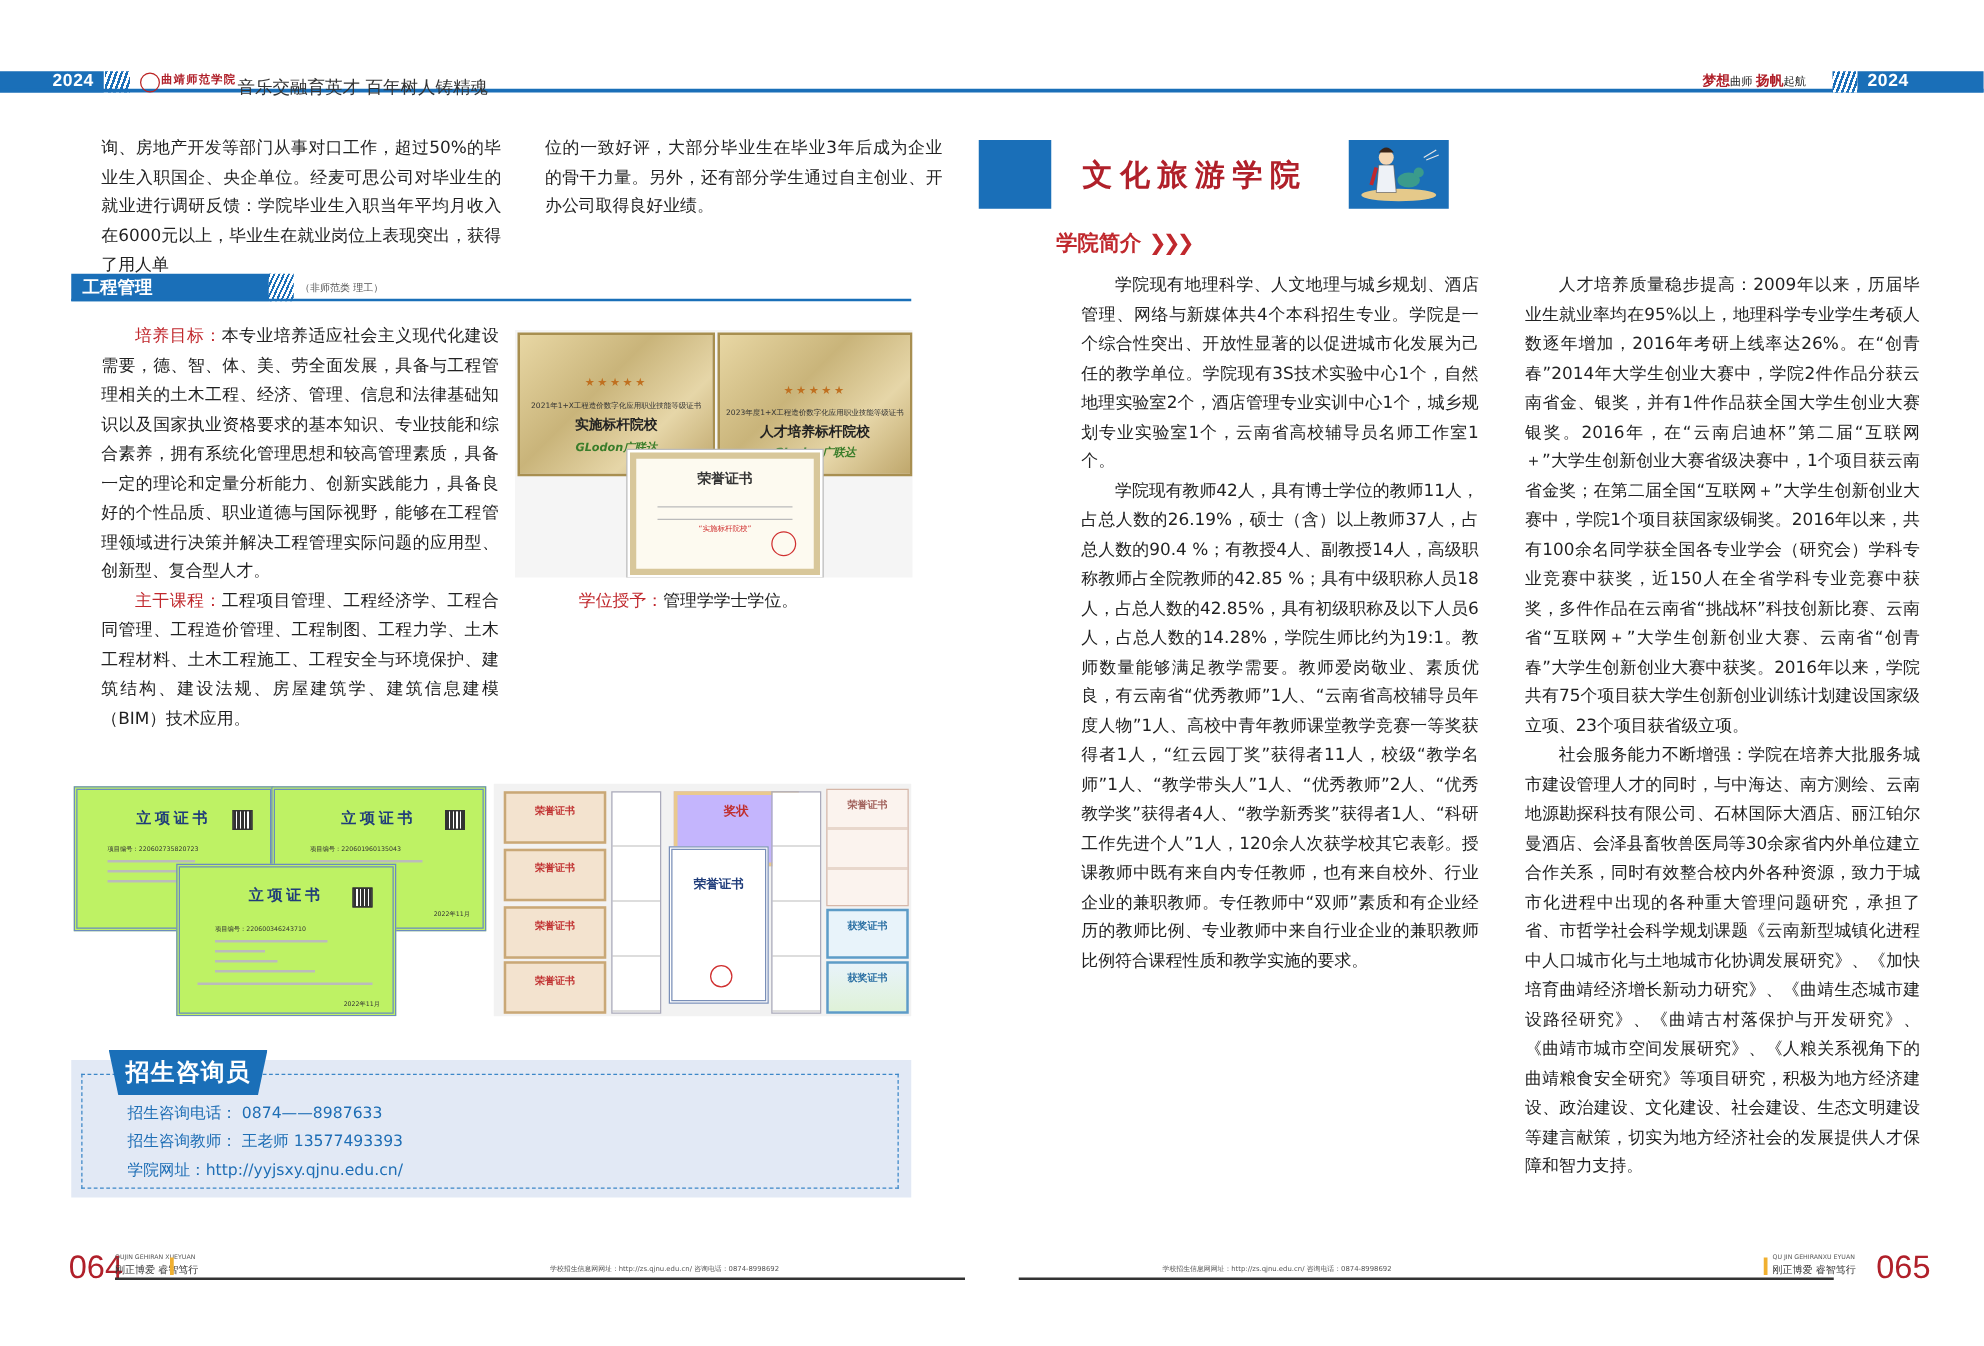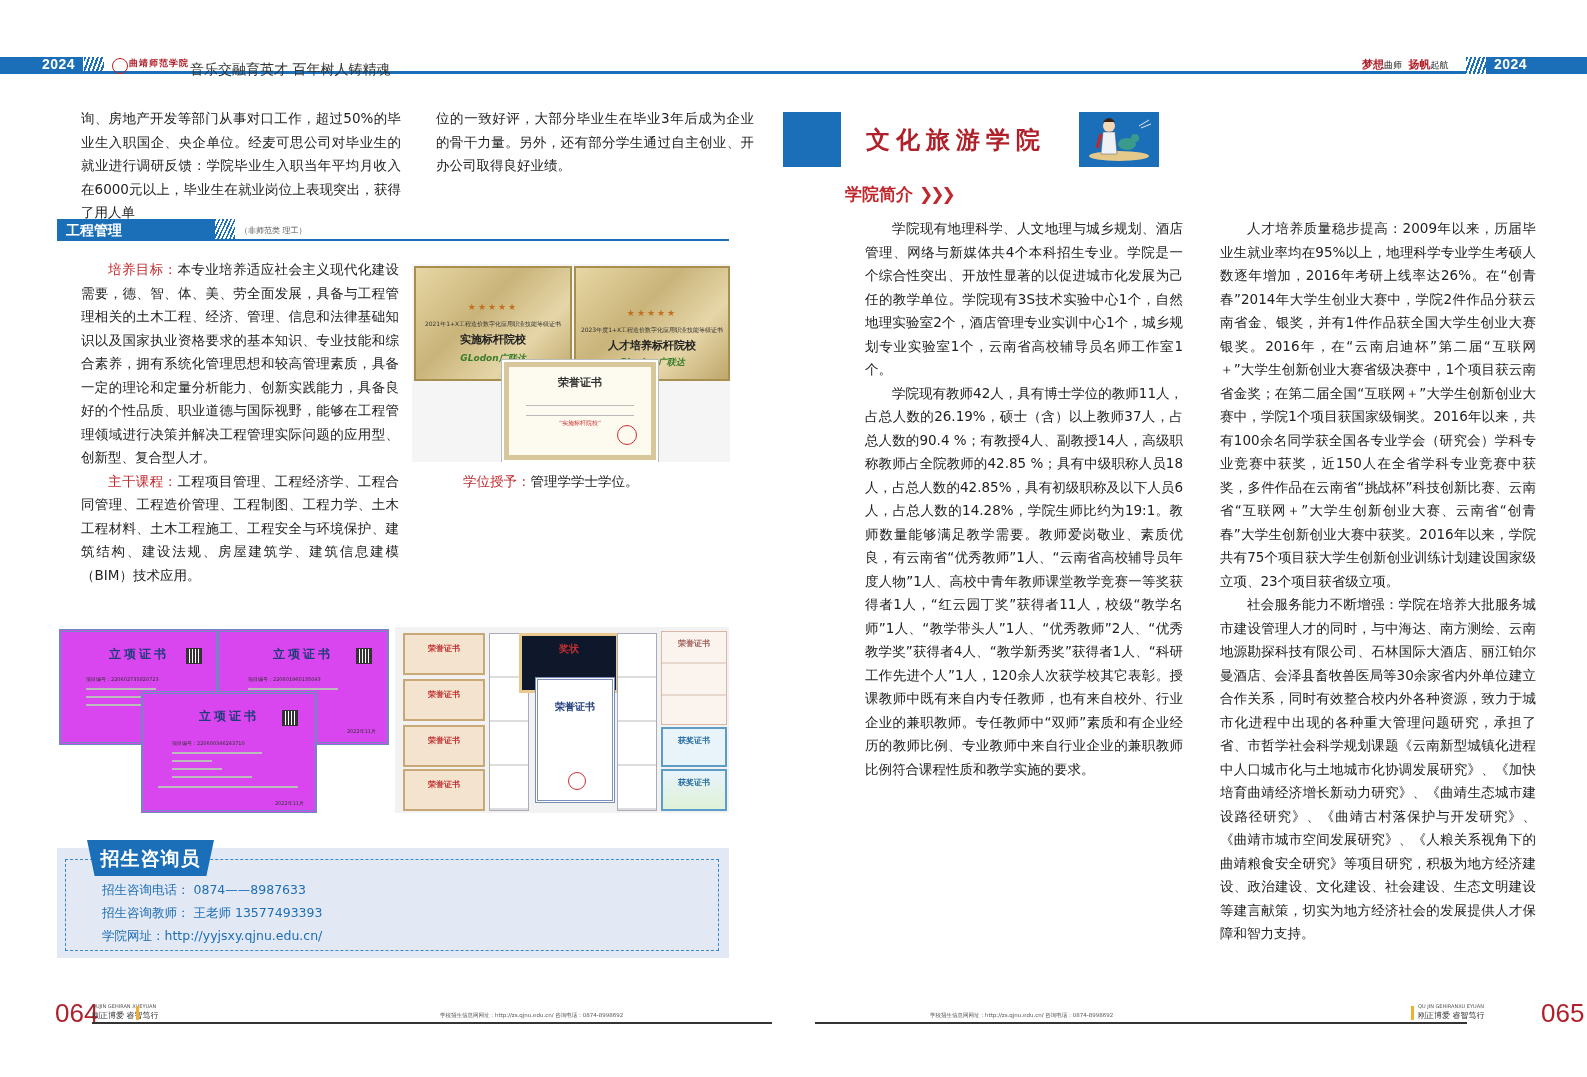--- a/index.html
+++ b/index.html
@@ -6,21 +6,21 @@
   body{width:1587px;height:1077px;background:#fff;position:relative;overflow:hidden;font-family:"DejaVu Sans","Liberation Sans",sans-serif;color:#222;}
   .abs{position:absolute;}
   
   .hdr-bar{position:absolute;top:57px;height:17px;background:#1a6fb8;}
   .hdr-line{position:absolute;top:71px;height:3px;background:#1a6fb8;}
   .year{position:absolute;top:56px;color:#fff;font-weight:bold;font-size:14px;font-family:"Liberation Sans",sans-serif;letter-spacing:0.5px;}
   .stripes{position:absolute;top:57px;height:17px;width:20px;background:repeating-linear-gradient(110deg,#1a6fb8 0 2px,#fff 2px 4px);}
   .logo-circle{position:absolute;top:58px;width:14px;height:14px;border:1px solid #b22;border-radius:50%;}
   .logo-text{position:absolute;top:57px;font-size:9px;color:#b0202a;font-weight:bold;font-family:"DejaVu Serif",serif;letter-spacing:1px;}
   .motto{position:absolute;top:61px;font-size:14px;color:#333;}
-  .slogan{position:absolute;top:57px;font-size:11px;font-family:Liberation Mono, monospace;}
+  .slogan{position:absolute;top:57px;font-size:11px;font-family:Liberation Serif, serif;}
   .slogan .r{color:#b0202a;font-weight:bold;}
   .slogan .k{color:#222;font-size:9px;}
   
   .para{font-size:13.5px;line-height:23.5px;color:#222;text-align:justify;margin-left:24px;}
   .para p{margin:0;text-indent:2em;}
   .para p.ni{text-indent:0;}
   .red{color:#c0282d;}
   
   .sec-head{position:absolute;left:57px;top:219px;width:672px;height:22px;}
   .sec-head .box{position:absolute;left:0;top:0;width:160px;height:22px;background:#1a6fb8;color:#fff;font-size:14px;font-weight:bold;line-height:22px;padding-left:9px;box-sizing:border-box;}
@@ -30,21 +30,21 @@
   
   .img{position:absolute;overflow:hidden;}
   .plaque{position:absolute;background:linear-gradient(135deg,#e8d7a4,#c9b47a 40%,#e6d6a8 70%,#bfa76c);border:2px solid #a88f50;box-sizing:border-box;}
   .plaque .stars{position:absolute;width:100%;text-align:center;font-size:9px;color:#c07020;letter-spacing:2px;}
   .plaque .t1{position:absolute;width:100%;text-align:center;font-size:6px;color:#333;}
   .plaque .t2{position:absolute;width:100%;text-align:center;font-size:11px;color:#222;font-weight:bold;}
   .plaque .t3{position:absolute;width:100%;text-align:center;font-size:9px;color:#3a7d2a;font-weight:bold;font-style:italic;}
   .honor{position:absolute;background:#fdfaf0;border:5px solid #d8c79a;box-sizing:border-box;box-shadow:0 0 0 2px #fff,0 0 0 3px #bbb;}
   .honor .h{position:absolute;width:100%;text-align:center;font-size:11px;font-weight:bold;color:#333;font-family:"DejaVu Serif",serif;}
   .honor .ln{position:absolute;left:12%;width:76%;height:1px;background:#bbb;}
-  .cert{position:absolute;background:#d946ef;border:3px double #6b8cbf;box-sizing:border-box;text-decoration:underline;}
+  .cert{position:absolute;background:#bef264;border:3px double #6b8cbf;box-sizing:border-box;text-decoration:underline;}
   .cert .h{position:absolute;width:100%;text-align:center;font-size:12px;font-weight:bold;color:#1f3c7a;font-family:"DejaVu Serif",serif;letter-spacing:3px;}
   .cert .qr{position:absolute;width:14px;height:14px;background:repeating-linear-gradient(90deg,#333 0 2px,#fff 2px 3px),#333;border:1px solid #333;}
   .cert .ln{position:absolute;height:2px;background:#bbb;}
   .mini{position:absolute;box-sizing:border-box;}
   .mini .h{position:absolute;width:100%;text-align:center;font-size:8px;font-weight:bold;}
   
   .contact{position:absolute;left:57px;top:848px;width:672px;height:110px;background:#e2e9f5;}
   .contact .dash{position:absolute;left:8px;top:11px;width:654px;height:92px;border:1.5px dashed #3c87c8;box-sizing:border-box;}
   .contact .title{position:absolute;left:30px;top:-8px;width:127px;height:36px;background:#1a6fb8;clip-path:polygon(0 0,100% 0,94% 100%,6% 100%);color:#fff;font-size:19px;font-weight:bold;text-align:center;line-height:36px;letter-spacing:1px;}
   .contact .row{position:absolute;left:45px;font-size:12.5px;color:#1e6eb5;}
@@ -165,21 +165,21 @@
   <div class="mini" style="left:8px;top:52px;width:82px;height:42px;background:#f3e3cf;border:2px solid #c9a877;">
       <div class="h" style="top:8px;color:#c03030;">荣誉证书</div>
     </div>
   <div class="mini" style="left:8px;top:98px;width:82px;height:42px;background:#f3e3cf;border:2px solid #c9a877;">
       <div class="h" style="top:8px;color:#c03030;">荣誉证书</div>
     </div>
   <div class="mini" style="left:8px;top:142px;width:82px;height:42px;background:#f3e3cf;border:2px solid #c9a877;">
       <div class="h" style="top:8px;color:#c03030;">荣誉证书</div>
     </div>
   <div class="mini" style="left:94px;top:6px;width:40px;height:178px;background:repeating-linear-gradient(180deg,#fff 0 42px,#ddd 42px 44px);border:1px solid #aab;"></div>
-  <div class="mini" style="left:124px;top:6px;width:100px;height:60px;background:#0f172a;border:3px solid #e9c98e;">
+  <div class="mini" style="left:144px;top:6px;width:100px;height:60px;background:#c4b5fd;border:3px solid #e9c98e;">
       <div class="h" style="top:6px;color:#c03030;font-size:10px;">奖状</div>
     </div>
   <div class="mini" style="left:140px;top:50px;width:80px;height:126px;background:#fff;border:3px double #7a8fb8;">
       <div class="h" style="top:20px;color:#1f3c7a;font-size:10px;">荣誉证书</div>
     <div style="position:absolute;left:30px;top:92px;width:16px;height:16px;border:1.5px solid #d03030;border-radius:50%;"></div>
   </div>
   <div class="mini" style="left:222px;top:6px;width:40px;height:178px;background:repeating-linear-gradient(180deg,#fff 0 42px,#ddd 42px 44px);border:1px solid #aab;"></div>
   <div class="mini" style="left:266px;top:4px;width:66px;height:94px;background:repeating-linear-gradient(180deg,#fbf3ee 0 30px,#e8d7cc 30px 32px);border:1px solid #d6b7a8;">
       <div class="h" style="top:6px;color:#a0605a;">荣誉证书</div>
     </div>
@@ -232,14 +232,14 @@
   <p>人才培养质量稳步提高：2009年以来，历届毕业生就业率均在95%以上，地理科学专业学生考硕人数逐年增加，2016年考研上线率达26%。在“创青春”2014年大学生创业大赛中，学院2件作品分获云南省金、银奖，并有1件作品获全国大学生创业大赛银奖。2016年，在“云南启迪杯”第二届“互联网＋”大学生创新创业大赛省级决赛中，1个项目获云南省金奖；在第二届全国“互联网＋”大学生创新创业大赛中，学院1个项目获国家级铜奖。2016年以来，共有100余名同学获全国各专业学会（研究会）学科专业竞赛中获奖，近150人在全省学科专业竞赛中获奖，多件作品在云南省“挑战杯”科技创新比赛、云南省“互联网＋”大学生创新创业大赛、云南省“创青春”大学生创新创业大赛中获奖。2016年以来，学院共有75个项目获大学生创新创业训练计划建设国家级立项、23个项目获省级立项。</p>
   <p>社会服务能力不断增强：学院在培养大批服务城市建设管理人才的同时，与中海达、南方测绘、云南地源勘探科技有限公司、石林国际大酒店、丽江铂尔曼酒店、会泽县畜牧兽医局等30余家省内外单位建立合作关系，同时有效整合校内外各种资源，致力于城市化进程中出现的各种重大管理问题研究，承担了省、市哲学社会科学规划课题《云南新型城镇化进程中人口城市化与土地城市化协调发展研究》、《加快培育曲靖经济增长新动力研究》、《曲靖生态城市建设路径研究》、《曲靖古村落保护与开发研究》、《曲靖市城市空间发展研究》、《人粮关系视角下的曲靖粮食安全研究》等项目研究，积极为地方经济建设、政治建设、文化建设、社会建设、生态文明建设等建言献策，切实为地方经济社会的发展提供人才保障和智力支持。</p>
 </div>
 
 <div>
   <div class="foot-line" style="left:815px;width:652px;"></div>
   <div class="foot-url" style="left:930px;">学校招生信息网网址：http://zs.qjnu.edu.cn/  咨询电话：0874-8998692</div>
   <div class="gold" style="left:1411px;top:1006px;"></div>
   <div class="pgsub" style="left:1418px;top:1003px;">QU JIN GEHIRANXU EYUAN</div>
   <div class="pgsub2" style="left:1418px;top:1010px;">刚正博爱 睿智笃行</div>
-  <div class="pg" style="left:1501px;margin-left:40px;">065</div>
+  <div class="pg" style="left:1501px;">065</div>
 </div>
 
 </body></html>

